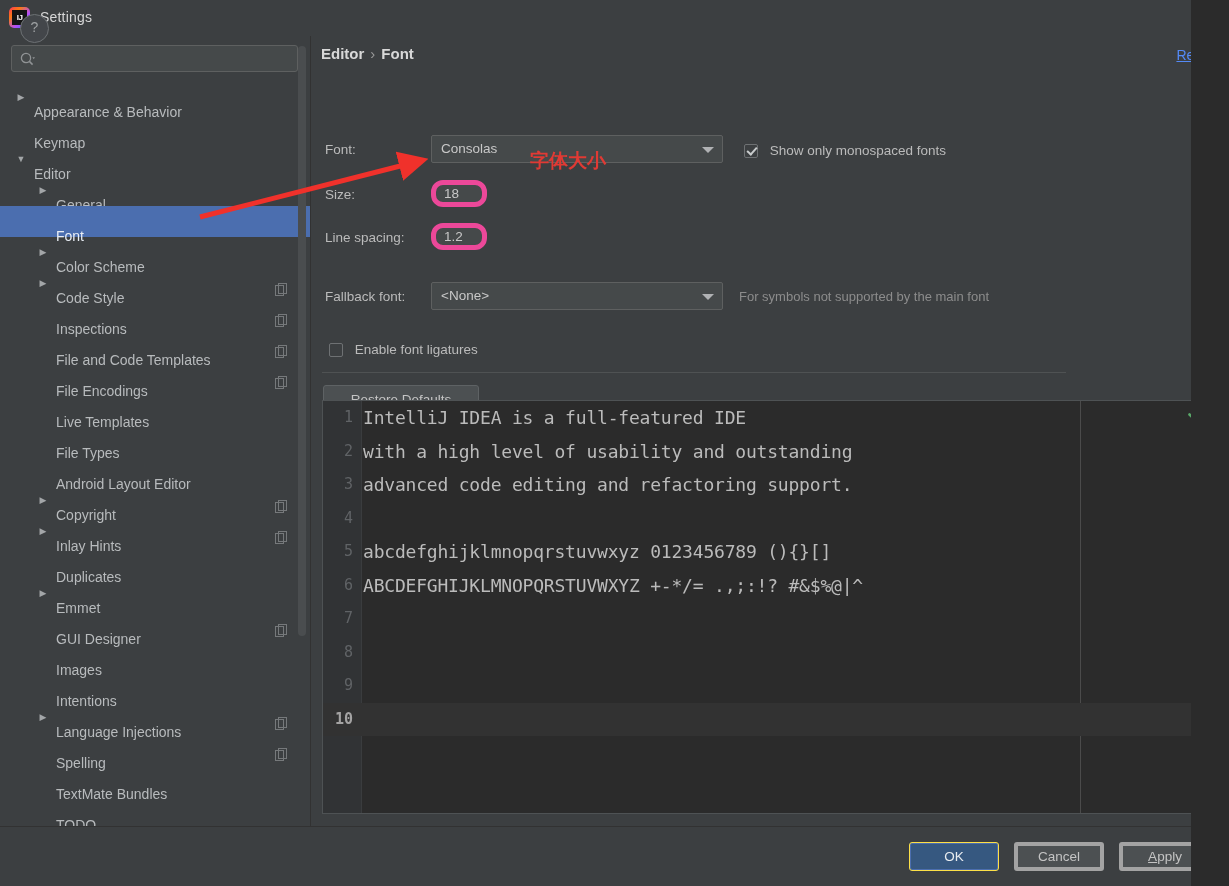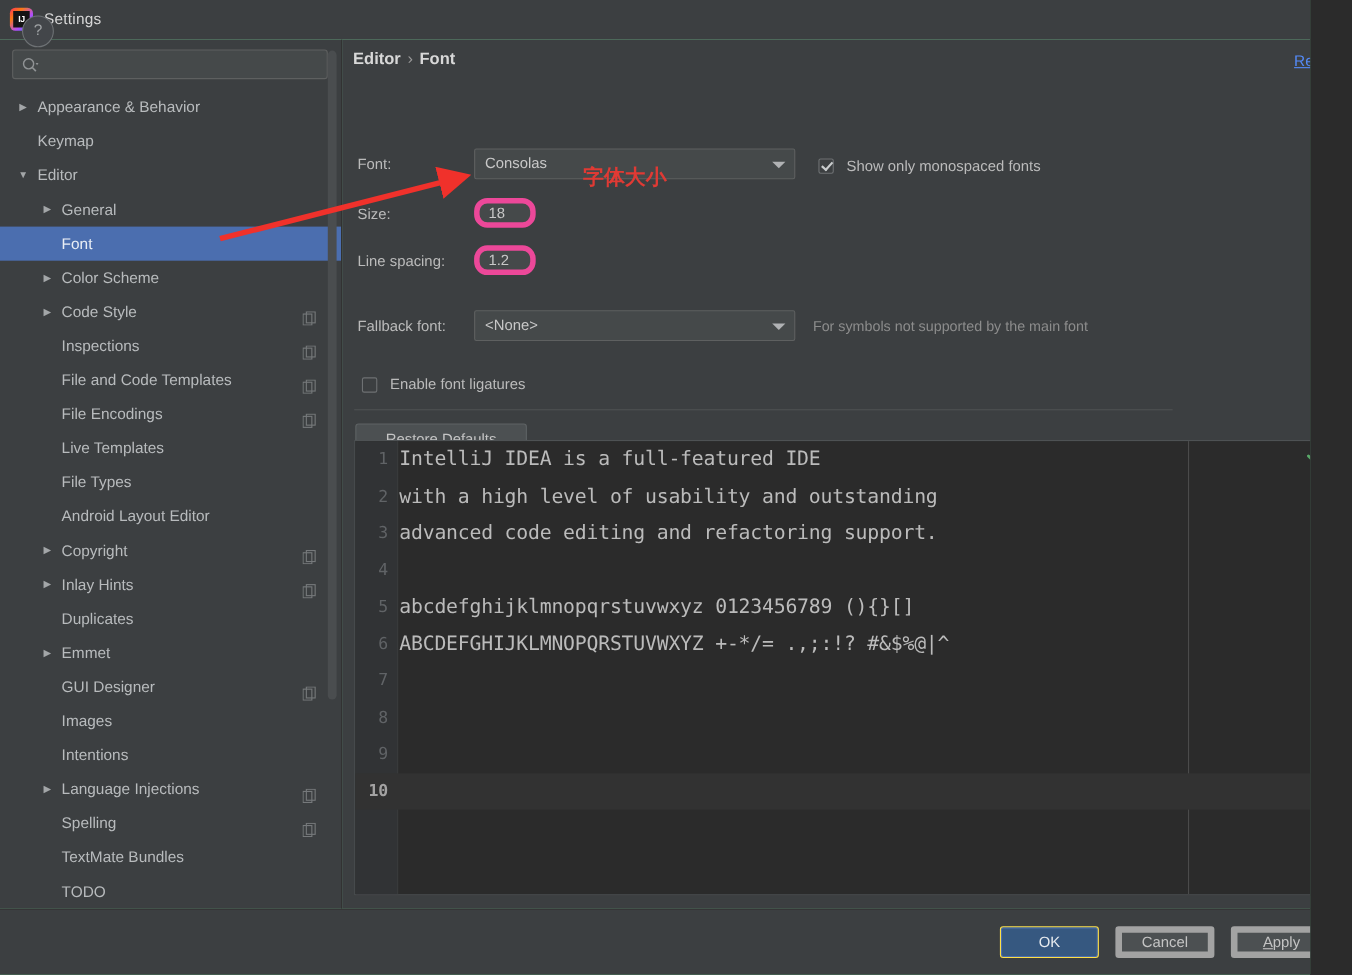--- a/index.html
+++ b/index.html
@@ -126,21 +126,21 @@
     position: absolute;
     top: 0;
     width: 14px;
     text-align: center;
     font-size: 9px;
     color: #a3a6a8;
     line-height: 31px;
   }
   .tree-row .label {
     position: absolute;
-    top: 0;
+    top: 15px;
     line-height: 31px;
   }
   .tree-row .copy-badge {
     position: absolute;
     right: 22px; top: 8px;
     width: 13px; height: 13px;
     opacity: .62;
   }
   
   .lvl0 .arrow { left: 14px; }
@@ -393,21 +393,21 @@
     text-align: center;
   }
   .dlg-btn.primary {
     background: #365880;
     border: 1px solid #fde047;
     color: #e8ecef;
     box-shadow: 0 0 0 1px #4b6eaf inset;
   }
   .dlg-btn.normal {
     background: #4c5052;
-    border: 6px solid #a3a3a3;
+    border: 4px solid #a3a3a3;
     color: #c4c4c4;
   }
   .mnemonic { text-decoration: underline; }
 
   
   .annot-arrow {
     position: absolute;
     left: 0; top: 0;
     width: 1229px; height: 886px;
     pointer-events: none;

